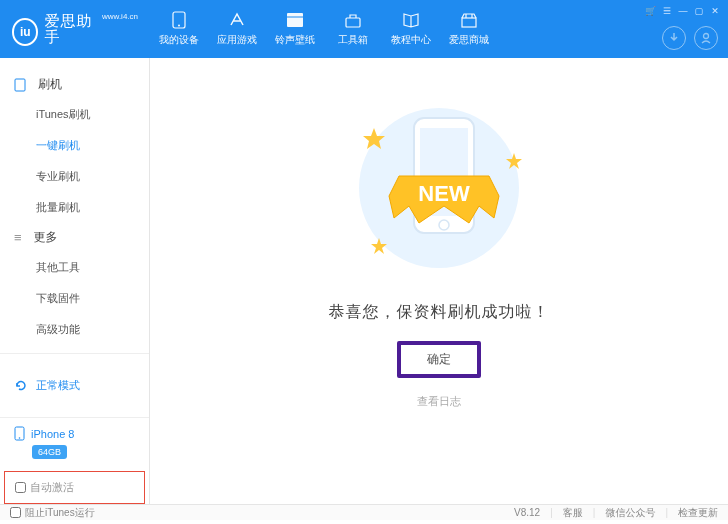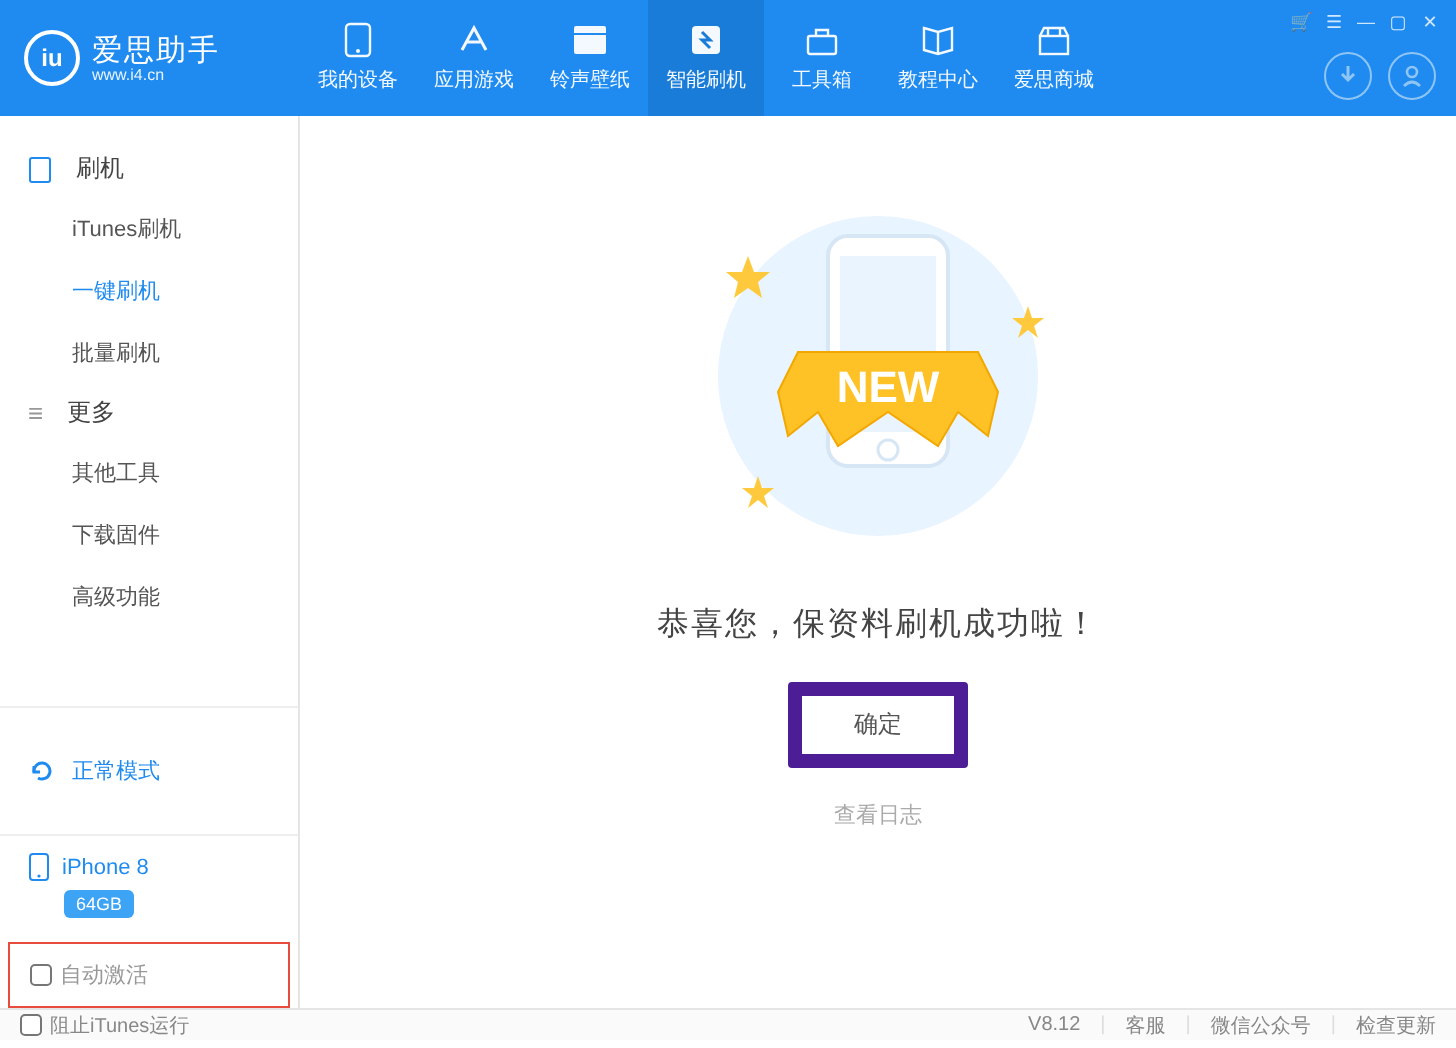--- a/index.html
+++ b/index.html
@@ -1,20 +1,20 @@
 <!DOCTYPE html>
 <html><head>
 <meta charset="utf-8">
 <style>
   * { box-sizing: border-box; margin: 0; padding: 0; }
   body { font-family: "Microsoft YaHei", Arial, sans-serif; font-size: 12px; color: #333; background: #fff; width: 728px; height: 524px; overflow: hidden; }
   .header { background: #1f8bf0; height: 58px; display: flex; align-items: center; color: #fff; position: relative; }
   .logo-area { display: flex; align-items: flex-end; padding: 0 12px; width: 150px; }
   .logo-circle { width: 28px; height: 28px; border: 2px solid #fff; border-radius: 50%; display: flex; align-items: center; justify-content: center; font-weight: bold; font-size: 12px; margin-right: 6px; }
-  .logo-text { display: flex; flex-direction: column; line-height: 1.1; }
+  .logo-text { display: flex; flex-direction: row; line-height: 1.1; }
   .logo-title { font-size: 15px; font-weight: 500; letter-spacing: 1px; }
   .logo-sub { font-size: 8px; opacity: 0.9; }
   .nav-tabs { display: flex; height: 100%; flex: 1; }
   .nav-tab { width: 58px; display: flex; flex-direction: column; align-items: center; justify-content: center; font-size: 10px; cursor: pointer; opacity: 0.95; }
   .nav-tab.active { background: #1a7cd8; }
   .nav-icon { width: 20px; height: 18px; margin-bottom: 4px; display: flex; align-items: center; justify-content: center; }
   .header-right { position: absolute; right: 8px; top: 6px; display: flex; gap: 6px; font-size: 9px; color: #cfe6ff; align-items: center; }
   .header-right .sysbtn { width: 10px; height: 10px; display: flex; align-items: center; justify-content: center; cursor: pointer; }
   .header-circles { position: absolute; right: 10px; bottom: 8px; display: flex; gap: 8px; }
   .hcircle { width: 24px; height: 24px; border: 1.5px solid #8fc5f5; border-radius: 50%; display: flex; align-items: center; justify-content: center; color: #8fc5f5; cursor: pointer; }
@@ -27,21 +27,21 @@
   .side-bottom { border-top: 1px solid #eee; padding: 24px 14px; display: flex; align-items: center; gap: 8px; font-size: 11px; color: #1f8bf0; }
   .side-device { border-top: 1px solid #eee; padding: 8px 14px; }
   .dev-row { display: flex; align-items: center; gap: 6px; font-size: 11px; color: #1f8bf0; font-weight: 500; }
   .badge { display: inline-block; background: #3da3f5; color: #fff; font-size: 9px; padding: 2px 6px; border-radius: 3px; margin-left: 18px; margin-top: 4px; }
   .side-checks { border-top: 1px solid #eee; padding: 8px 10px; border: 1px solid #e74c3c; margin: 4px 4px 0 4px; display: flex; gap: 12px; font-size: 11px; color: #999; }
   .side-checks label { display: flex; align-items: center; gap: 4px; cursor: pointer; }
   .side-checks input { width: 11px; height: 11px; }
   .main { flex: 1; display: flex; flex-direction: column; align-items: center; justify-content: flex-start; padding-top: 30px; position: relative; background: #fff; }
   .illus { width: 220px; height: 190px; position: relative; display: flex; align-items: center; justify-content: center; }
   .success-text { font-size: 16px; color: #444; margin-top: 24px; letter-spacing: 1px; }
-  .confirm-btn { margin-top: 18px; padding: 6px 26px; border: 7px solid #4c1d95; background: #fff; font-size: 12px; color: #555; cursor: pointer; border-radius: 2px; }
+  .confirm-btn { margin-top: 18px; padding: 6px 26px; border: 4px solid #4c1d95; background: #fff; font-size: 12px; color: #555; cursor: pointer; border-radius: 2px; }
   .view-log { margin-top: 16px; font-size: 11px; color: #aaa; cursor: pointer; }
   .footer { height: 16px; border-top: 1px solid #e5e5e5; background: #fafafa; display: flex; align-items: center; font-size: 10px; color: #888; padding: 0 10px; justify-content: space-between; }
   .footer-left { display: flex; align-items: center; gap: 4px; }
   .footer-right { display: flex; align-items: center; gap: 10px; }
   .footer-sep { color: #ddd; }
 </style>
 </head>
 <body>
 
 <div class="header">
@@ -72,29 +72,20 @@
     </div>
     <div class="nav-tab">
       <span class="nav-icon">
           <svg width="18" height="16" viewBox="0 0 18 16">
             <rect x="1" y="1" width="16" height="14" rx="1" fill="#fff"></rect>
             <path d="M1 5 L17 5" stroke="#1f8bf0" stroke-width="1"></path>
           </svg>
         </span>
       <span>铃声壁纸</span>
     </div>
-    <div class="nav-tab active">
-      <span class="nav-icon">
-          <svg width="18" height="18" viewBox="0 0 18 18">
-            <rect x="2" y="2" width="14" height="14" rx="2" fill="#fff"></rect>
-            <path d="M7 5 L11 9 L7 9 L11 13" stroke="#1a7cd8" stroke-width="1.5" fill="none"></path>
-          </svg>
-        </span>
-      <span>智能刷机</span>
-    </div>
     <div class="nav-tab">
       <span class="nav-icon">
           <svg width="18" height="16" viewBox="0 0 18 16">
             <rect x="2" y="6" width="14" height="9" rx="1" fill="none" stroke="#fff" stroke-width="1.2"></rect>
             <path d="M6 6 L6 3 L12 3 L12 6" stroke="#fff" stroke-width="1.2" fill="none"></path>
           </svg>
         </span>
       <span>工具箱</span>
     </div>
     <div class="nav-tab">
@@ -141,20 +132,21 @@
   <div class="sidebar">
     <div class="side-scroll">
       <div class="side-section">
         <svg width="12" height="14">
             <rect x="1" y="1" width="10" height="12" rx="1" fill="none" stroke="#1f8bf0" stroke-width="1"></rect>
           </svg>
         <span>刷机</span>
       </div>
       <div class="side-item">iTunes刷机</div>
       <div class="side-item active">一键刷机</div>
+      <div class="side-item">专业刷机</div>
       <div class="side-item">批量刷机</div>
 
       <div class="side-section">
         <span style="color:#999;font-size:13px;">≡</span>
         <span>更多</span>
       </div>
       <div class="side-item">其他工具</div>
       <div class="side-item">下载固件</div>
       <div class="side-item">高级功能</div>
     </div>

